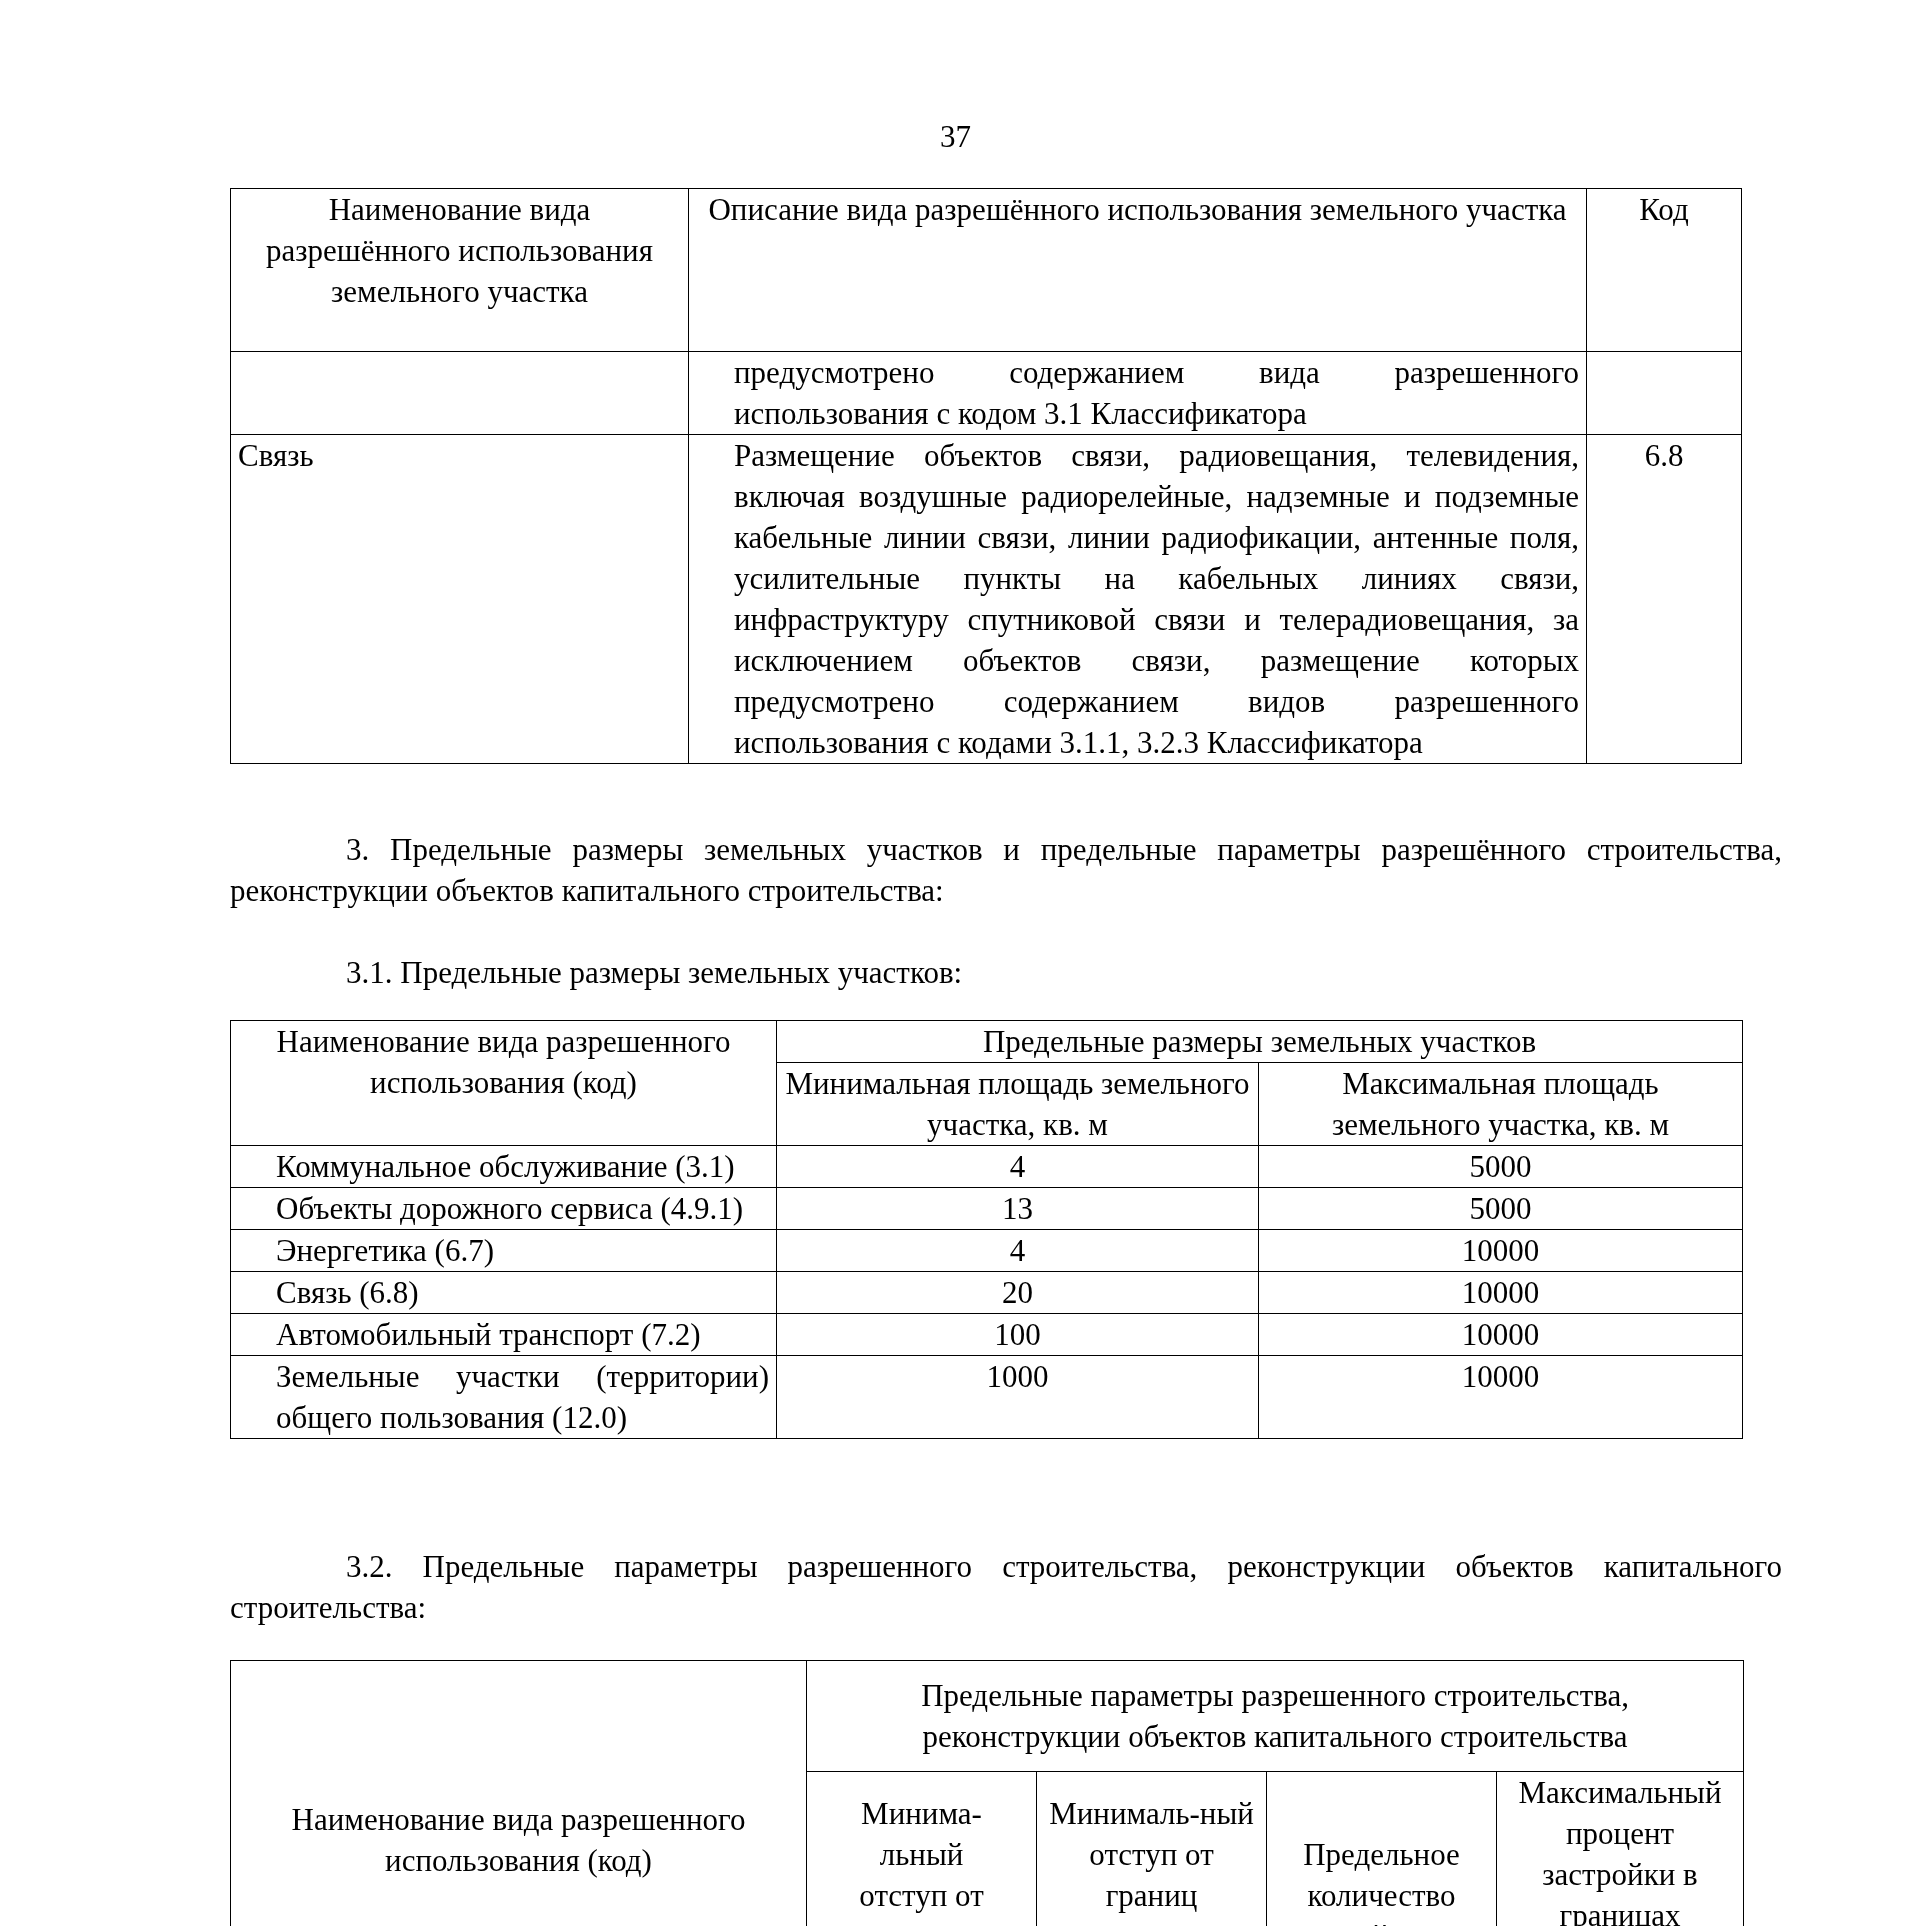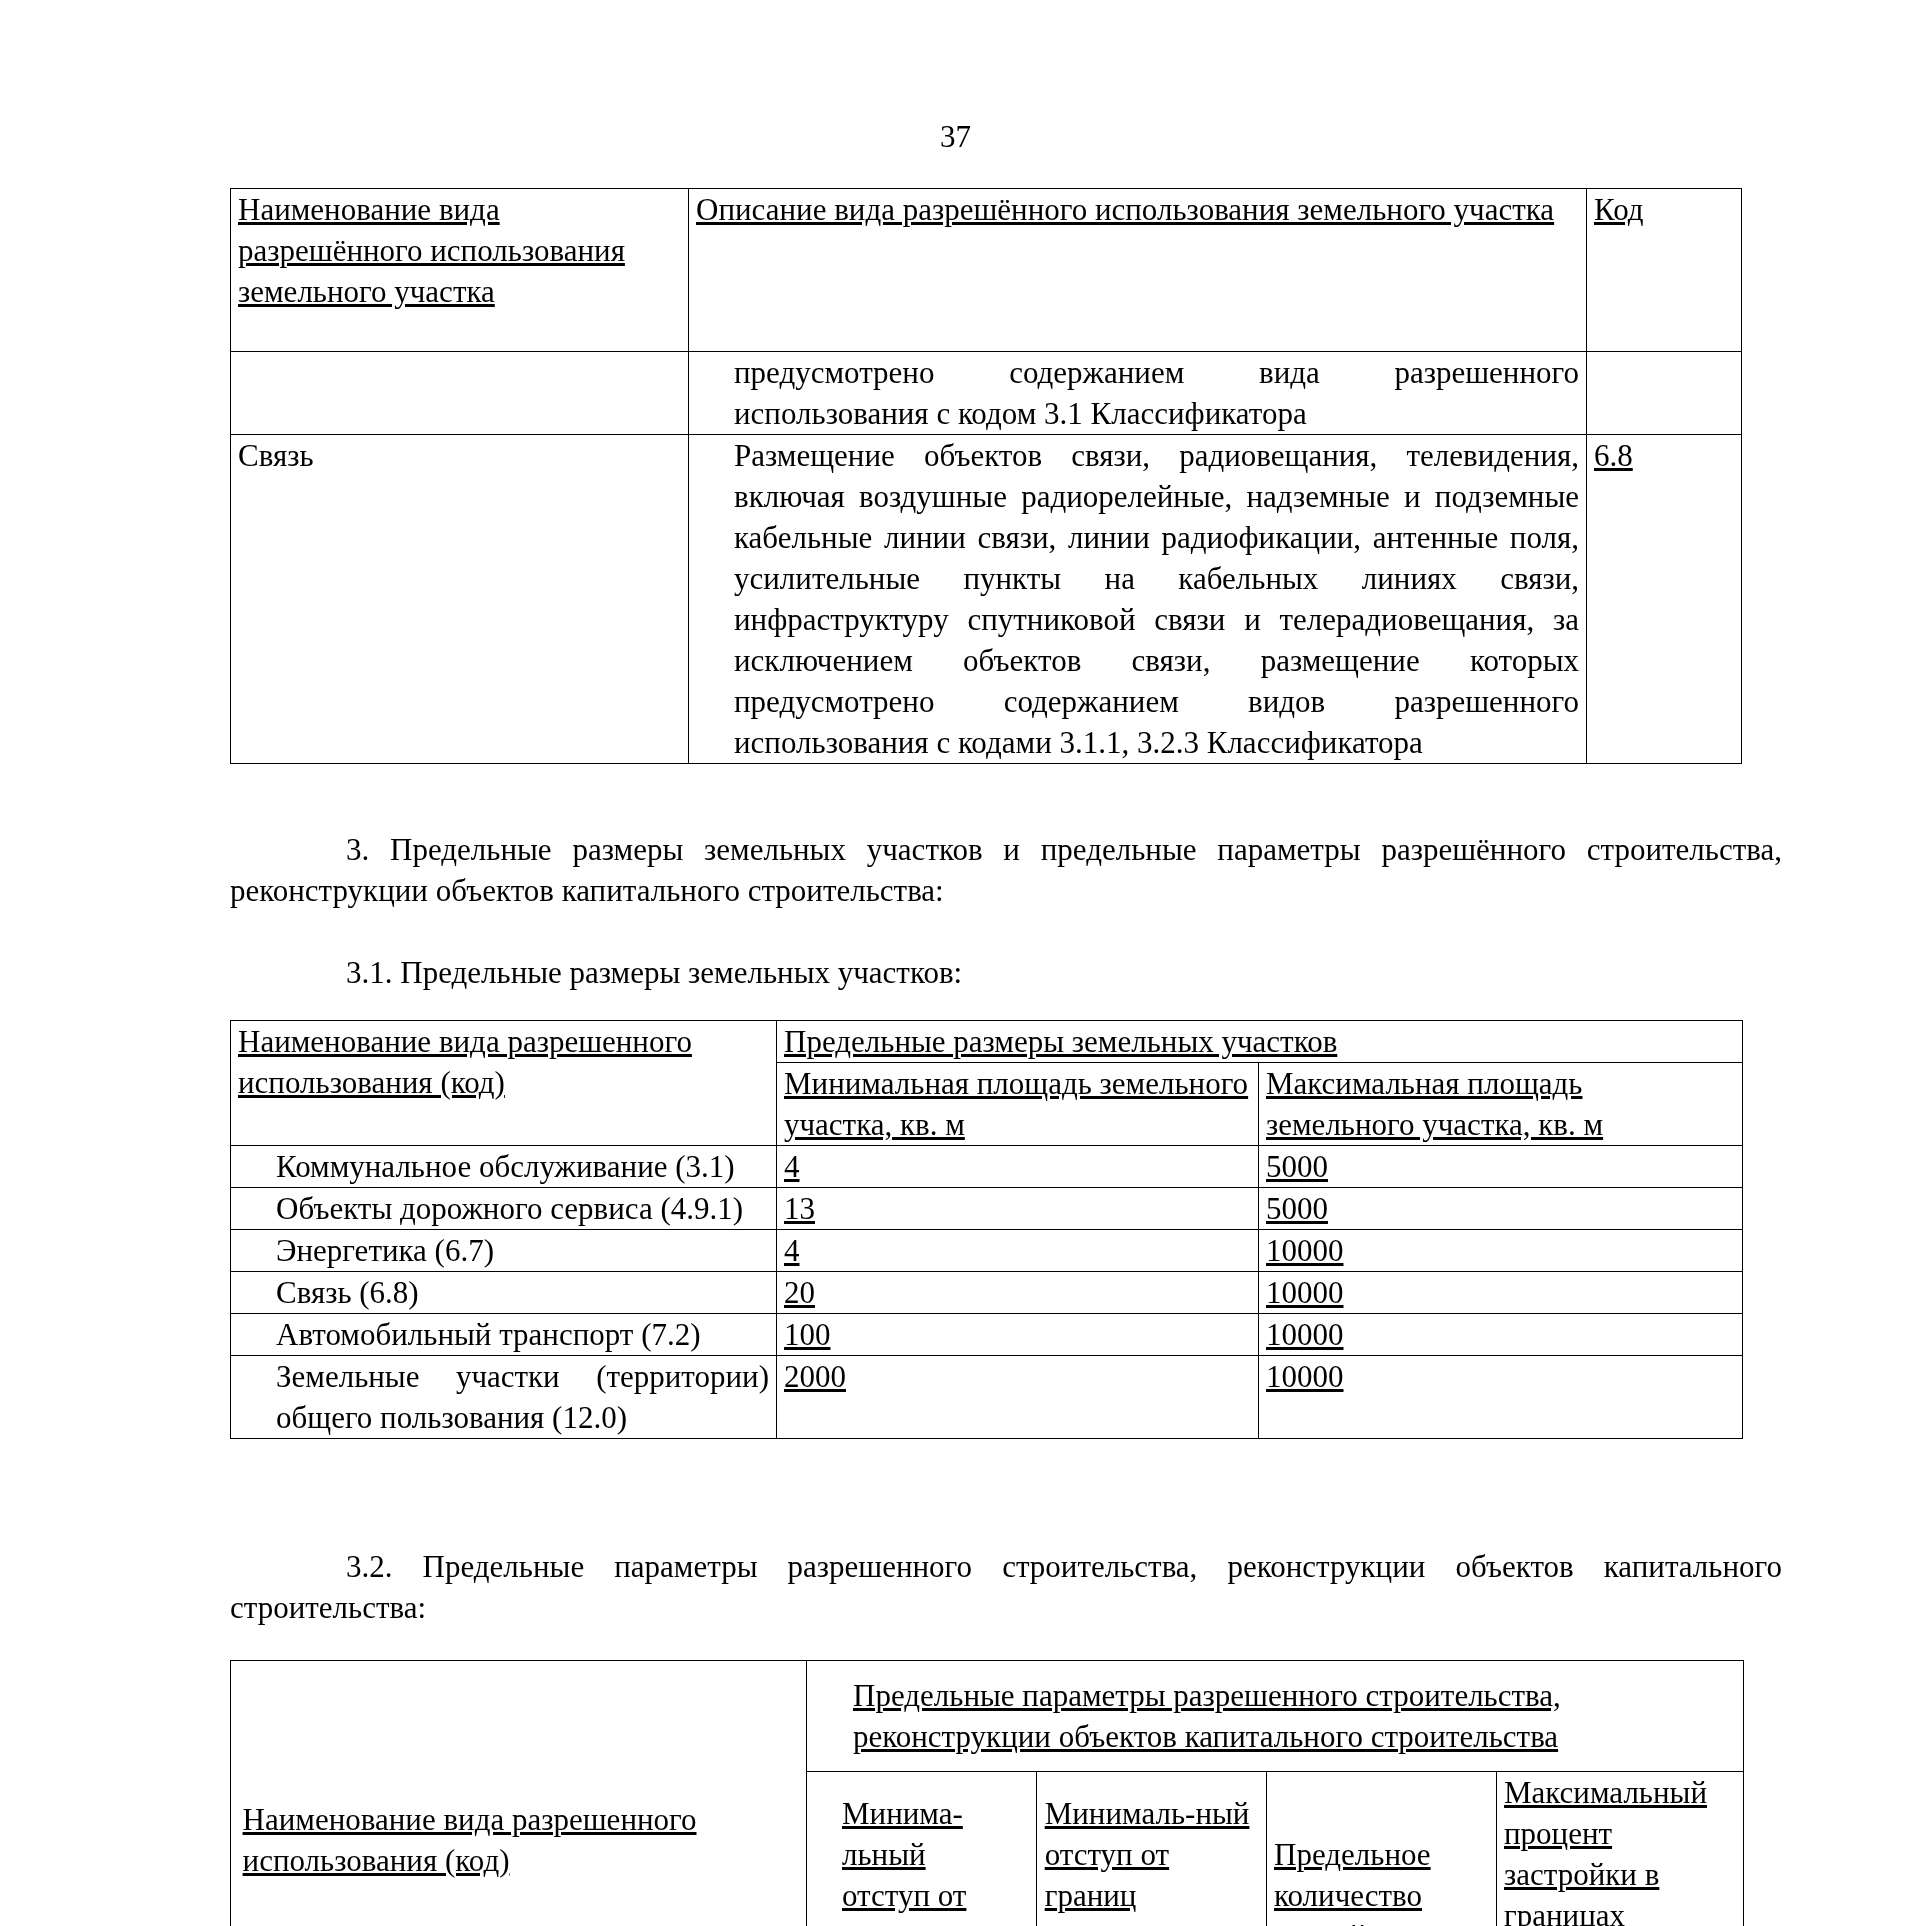--- a/index.html
+++ b/index.html
@@ -5,21 +5,21 @@
   html, body { margin: 0; padding: 0; background: #ffffff; }
   body {
     width: 1911px; height: 2703px; position: relative; overflow: hidden;
     font-family: "Liberation Serif", "DejaVu Serif", serif;
     color: #000;
     font-size: 31px; line-height: 41px;
   }
   .page-number { position: absolute; top: 92px; left: 0; width: 100%; text-align: center; margin-top: 24px; }
   table { border-collapse: collapse; position: absolute; left: 230px; table-layout: fixed; }
   td, th { border: 1.5px solid #000; vertical-align: top; padding: 0 7px; font-weight: normal; }
-  .c { text-align: left; text-decoration: underline; }
+  .c { text-align: center; }
   .j { text-align: justify; text-align-last: left; padding-left: 45px; }
   .vm { vertical-align: middle; }
   #t1 { top: 188px; width: 1510px; }
   #t2 { top: 1020px; width: 1512px; }
   #t3 { top: 1660px; width: 1512px; }
   .para { position: absolute; left: 230px; width: 1552px; text-align: justify; }
   .indent { text-indent: 116px; }
   #p3 { top: 829px; }
   #p31 { top: 952px; }
   #p32 { top: 1546px; }
@@ -92,21 +92,21 @@
     <td class="c">20</td>
     <td class="c">10000</td>
   </tr>
   <tr>
     <td class="j">Автомобильный транспорт (7.2)</td>
     <td class="c">100</td>
     <td class="c">10000</td>
   </tr>
   <tr>
     <td class="j">Земельные участки (территории) общего пользования (12.0)</td>
-    <td class="c">2000</td>
+    <td class="c">1000</td>
     <td class="c">10000</td>
   </tr>
 </tbody>
   </table>
 
 <p id="p32" class="para indent" style="margin:0">3.2. Предельные параметры разрешенного строительства, реконструкции объектов капитального строительства:</p>
 
 <table id="t3">
   <colgroup>
     <col style="width:576px">

